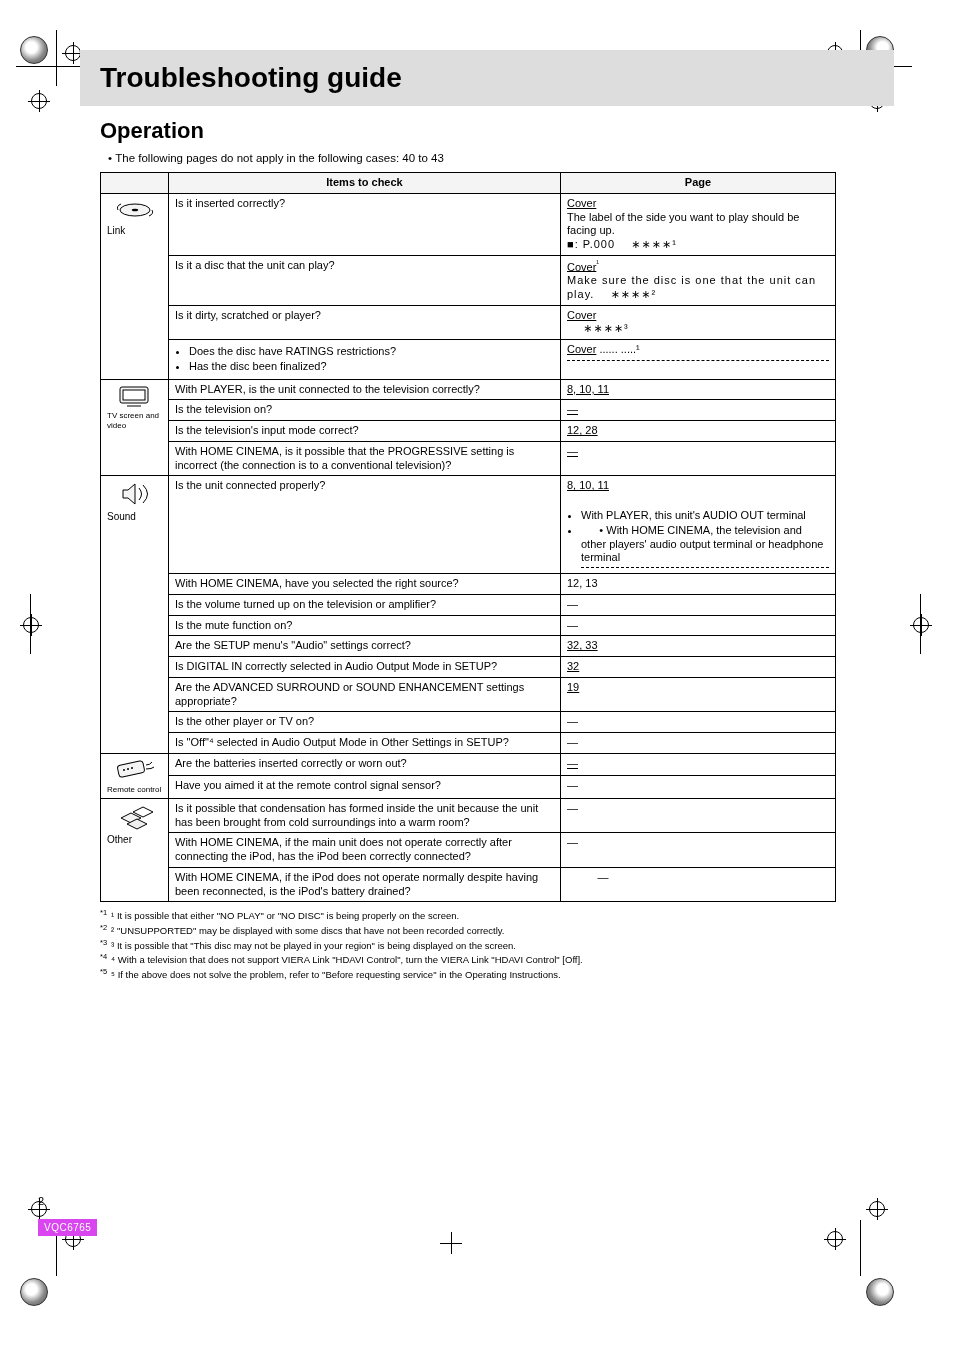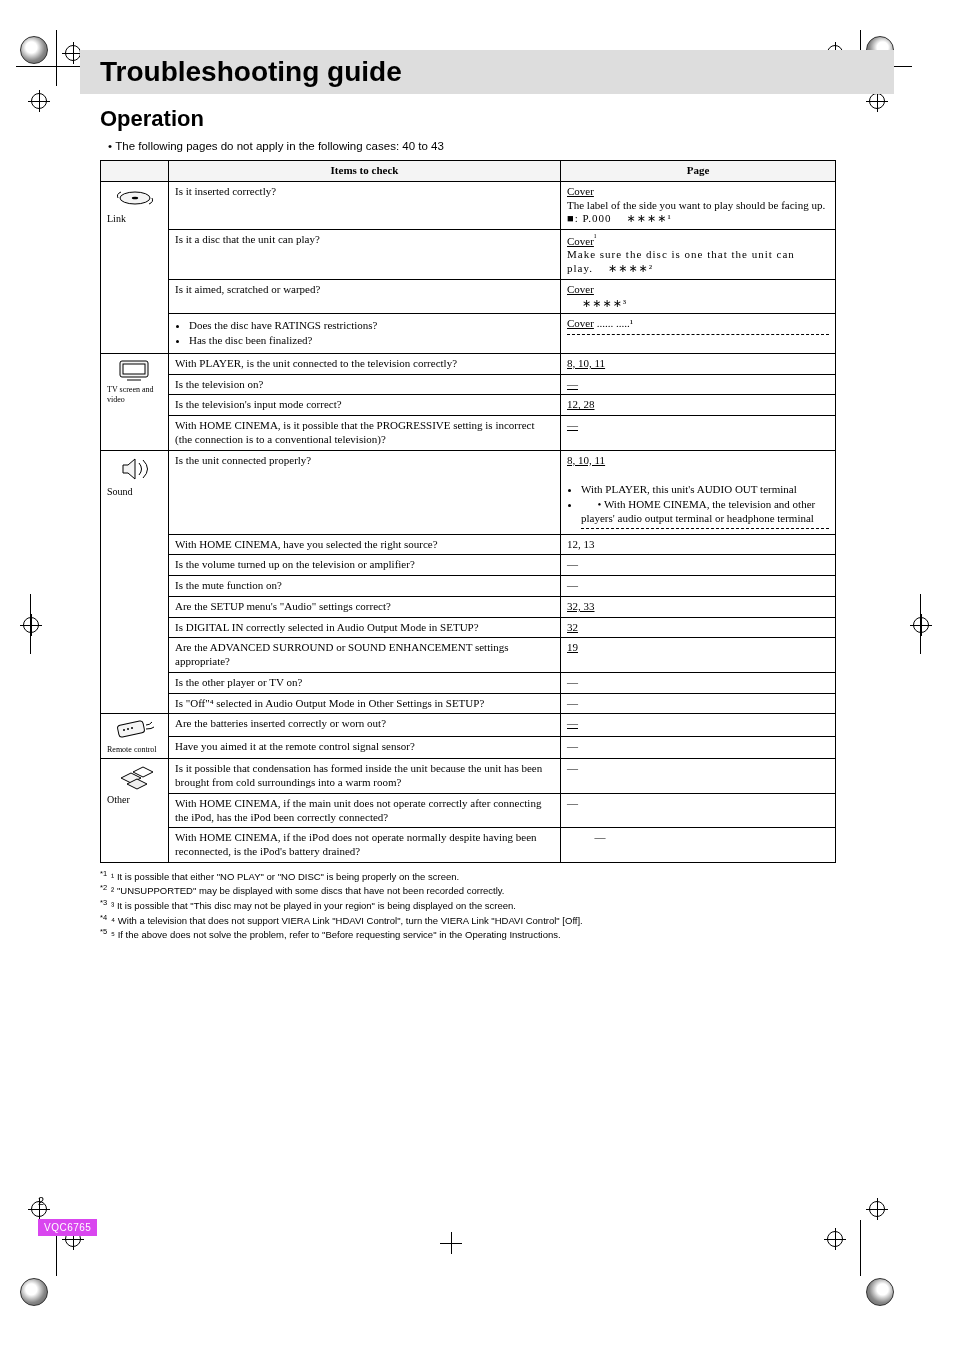--- a/index.html
+++ b/index.html
@@ -18,21 +18,21 @@
   }
   .content {
     position: absolute;
     left: 100px;
     right: 80px;
     top: 50px;
     bottom: 100px;
   }
   .title-bar {
     background: #ddd;
-    height: 44px;
+    height: 56px;
     margin: 0 -20px 12px -20px;
     display: flex;
     align-items: center;
     padding-left: 20px;
   }
   .title-bar h1 {
     font-size: 28px; font-weight: bold; margin: 0;
   }
   .subtitle {
     font-size: 22px; font-weight: bold; margin: 6px 0 8px 0;
@@ -40,21 +40,20 @@
   .lead-bullet {
     margin: 0 0 8px 8px;
     font-size: 11.5px;
   }
   table.tbl {
     border-collapse: collapse;
     width: 735px;
     table-layout: fixed;
     font-size: 11px;
     line-height: 1.25;
-    font-family: Liberation Serif, serif;
   }
   table.tbl col.c-icon { width: 68px; }
   table.tbl col.c-item { width: 392px; }
   table.tbl col.c-page { width: 275px; }
   table.tbl th, table.tbl td {
     border: 1px solid #000;
     padding: 3px 6px 3px 6px;
     vertical-align: top;
     text-align: left;
   }
@@ -212,21 +211,21 @@
         </td>
       </tr>
       <tr>
         <td>Is it a disc that the unit can play?</td>
         <td>
           <span class="u">Cover</span><span class="sup">¹</span><br>
           <span class="stars">Make sure the disc is one that the unit can play.&nbsp;&nbsp;&nbsp;&nbsp;∗∗∗∗²</span>
         </td>
       </tr>
       <tr>
-        <td>Is it aimed, scratched or warped?</td>
+        <td>Is it dirty, scratched or player?</td>
         <td>
           <span class="u">Cover</span><br>
           <span class="stars">&nbsp;&nbsp;&nbsp;&nbsp;∗∗∗∗³</span>
         </td>
       </tr>
       <tr>
         <td>
           <ul class="cell-list">
             <li>Does the disc have RATINGS restrictions?</li>
             <li>Has the disc been finalized?</li>

